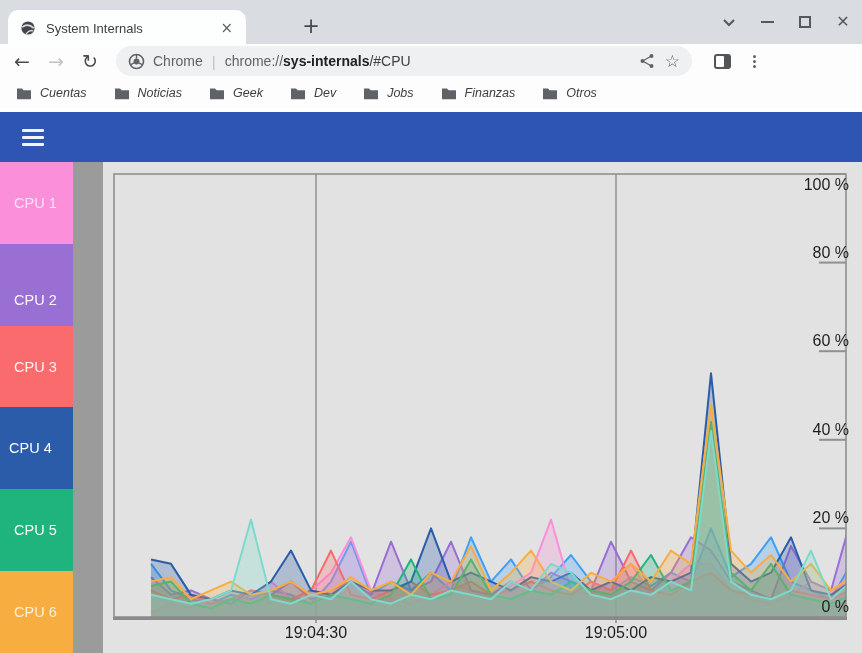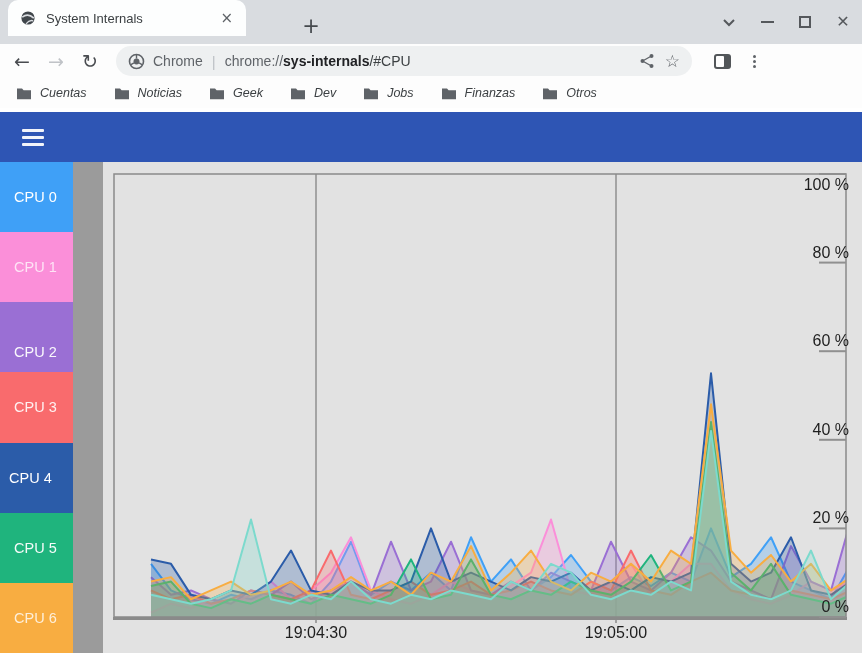--- a/index.html
+++ b/index.html
@@ -1,21 +1,21 @@
 <!DOCTYPE html>
 <html><head>
 <meta charset="utf-8">
 <style>
   * { margin:0; padding:0; box-sizing:border-box; }
   html,body { width:862px; height:653px; overflow:hidden;
     font-family:"Liberation Sans", sans-serif; background:#E2E2E2; }
 
   
   .tabstrip { height:44px; background:#D9DCE0; position:relative; display:flex; align-items:flex-end; }
-  .tab { position:absolute; left:8px; top:0; width:238px; height:36px; background:#FDFEFE;
+  .tab { position:absolute; left:8px; top:10px; width:238px; height:36px; background:#FDFEFE;
     border-radius:10px 10px 0 0; display:flex; align-items:center; padding:0 10px 0 12px; }
   .tab-title { font-size:13px; color:#3C4043; flex:1; margin-left:10px; white-space:nowrap; overflow:hidden; }
   .tab-close { font-size:15px; color:#5F6368; cursor:pointer; padding:0 3px; font-family:"DejaVu Sans",sans-serif; }
   .newtab { position:absolute; left:296px; top:12px; width:30px; height:28px; font-size:21px; color:#45494d;
     display:flex; align-items:center; justify-content:center; cursor:pointer; font-family:"DejaVu Sans",sans-serif;}
   .strip-right { position:absolute; right:6px; top:0; height:44px; display:flex; align-items:center; gap:12px; }
   .win-btn { width:26px; height:26px; display:flex; align-items:center; justify-content:center; color:#55585C; }
   .min-glyph { width:13px; height:2px; background:#55585C; }
   .max-glyph { width:12px; height:12px; border:2px solid #55585C; }
   .close-glyph { font-size:16px; color:#55585C; font-family:"DejaVu Sans",sans-serif; line-height:1; }
@@ -181,23 +181,20 @@
 <div class="app-header">
   <div class="hamburger">
       <i></i>
       <i></i>
       <i></i>
     </div>
 </div>
 
 <div class="content">
   <div class="sidebar">
-    <div class="side-item" style="background: rgb(63, 160, 247);">
-        <span style="opacity: 1;">CPU 0</span>
-      </div>
     <div class="side-item" style="background: rgb(251, 143, 217);">
         <span style="opacity: 0.75;">CPU 1</span>
       </div>
     <div class="side-item" style="background: rgb(154, 111, 212);">
         <span style="opacity: 0.95; margin-top: 30px;">CPU 2</span>
       </div>
     <div class="side-item" style="background: rgb(249, 107, 109);">
         <span style="opacity: 0.9;">CPU 3</span>
       </div>
     <div class="side-item" style="background: rgb(43, 92, 169); padding-left: 9px;">

